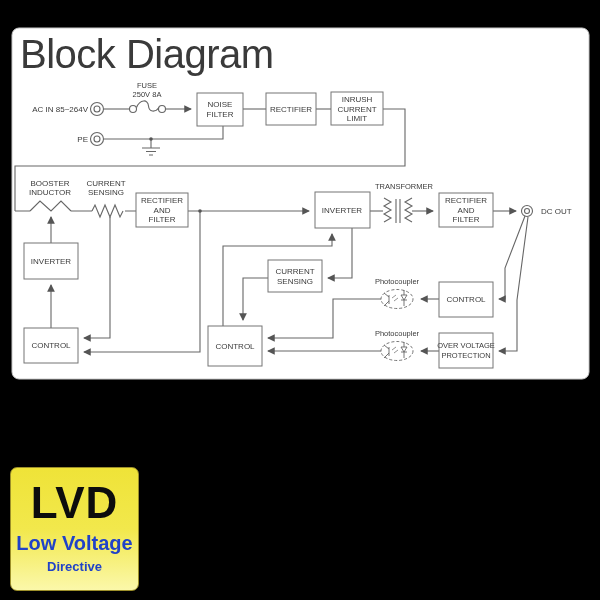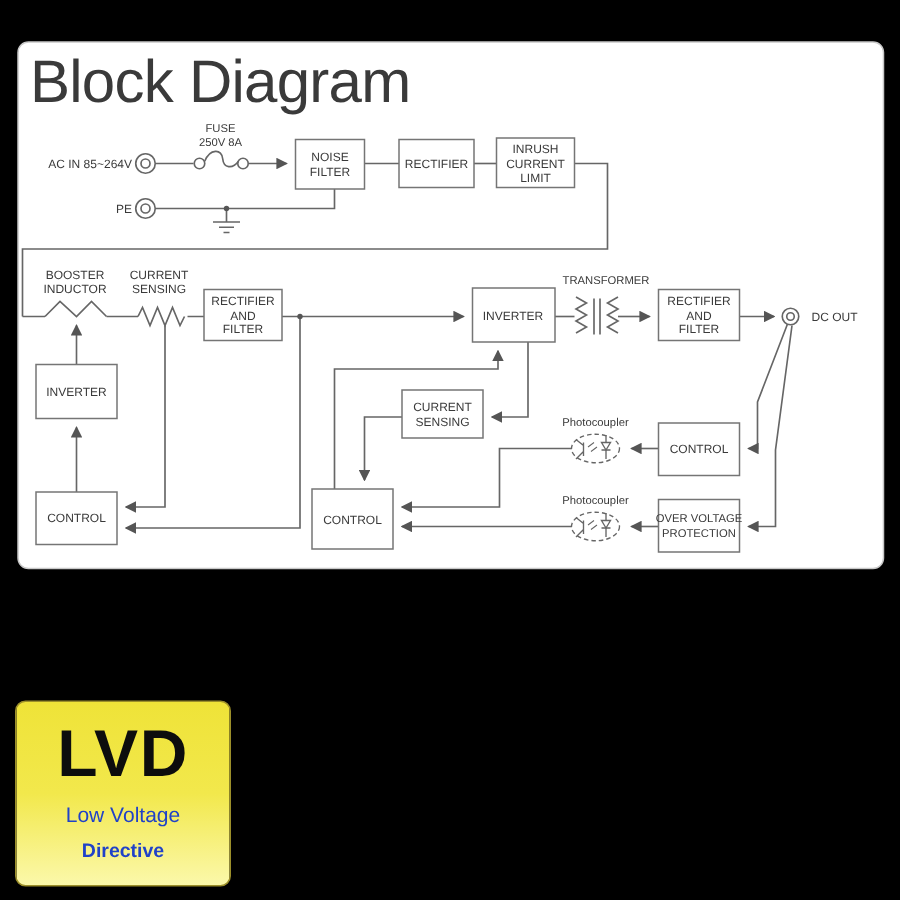--- a/index.html
+++ b/index.html
@@ -1,23 +1,23 @@
 <!DOCTYPE html>
 <html><head>
 <meta charset="utf-8">
 <style>
   html,body{margin:0;padding:0;background:#000;}
   .stage{position:relative;width:600px;height:600px;background:#000;overflow:hidden;
          font-family:"Liberation Sans",sans-serif;}
   svg text{font-family:"Liberation Sans",sans-serif;fill:#3a3a3a;}
-  .badge{position:absolute;left:10px;top:467px;width:144px;height:124px;border-radius:7px;
+  .badge{position:absolute;left:10px;top:467px;width:129px;height:124px;border-radius:7px;
          background:linear-gradient(180deg,#efe338 0%,#f2e84c 50%,#fbf8aa 100%);
          border:1px solid #9c8f2a;text-align:center;box-sizing:border-box;}
   .badge-acronym{margin-top:13px;font-size:44px;line-height:44px;font-weight:bold;color:#0d0d0d;letter-spacing:1px;}
-  .badge-line1{margin-top:8px;font-size:14px;line-height:21px;font-weight:normal;color:#2042c8;}
+  .badge-line1{margin-top:8px;font-size:20px;line-height:21px;font-weight:bold;color:#2042c8;}
   .badge-line2{font-size:13px;line-height:21px;font-weight:bold;color:#2042c8;margin-top:2px;}
 </style>
 </head>
 <body>
 
 <div class="stage">
 
   <svg width="600" height="600" viewBox="0 0 600 600">
     <defs>
       <marker id="arr" viewBox="0 0 8 8" refX="7" refY="4" markerWidth="7" markerHeight="7" orient="auto">

